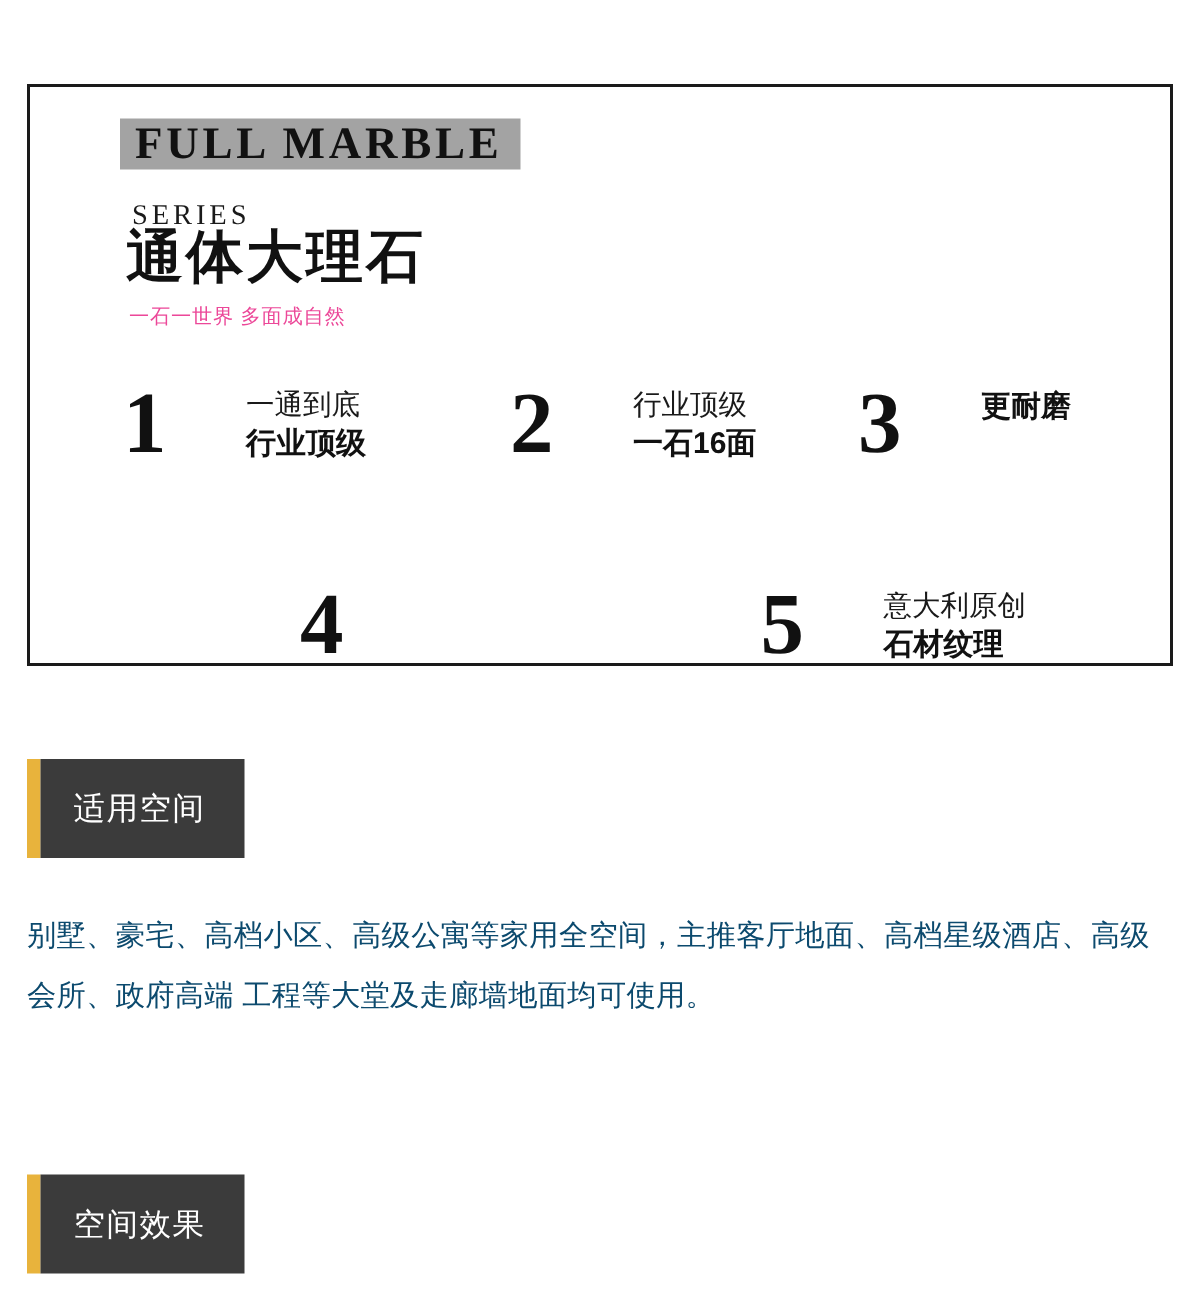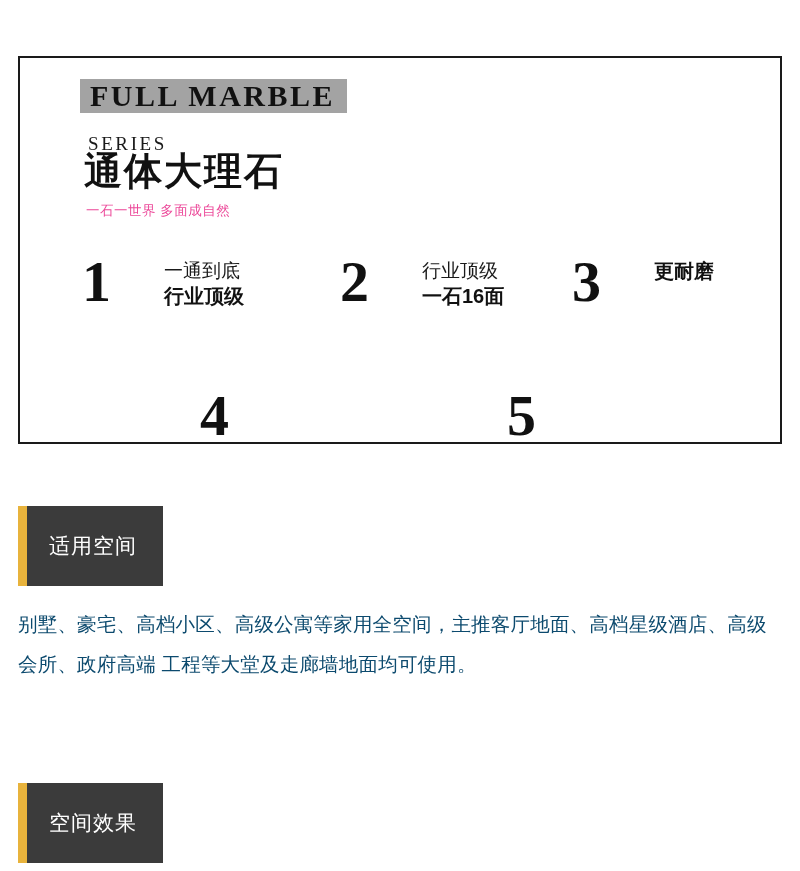--- a/index.html
+++ b/index.html
@@ -115,21 +115,21 @@
   .feat-2 { left: 320px; top: 196px; }
   .feat-3 { left: 552px; top: 196px; }
   .feat-4 { left: 180px; top: 330px; }
   .feat-5 { left: 487px; top: 330px; }
 
   
   .section-head {
     position: absolute;
     display: flex;
     align-items: stretch;
-    height: 80px;
+    height: 66px;
   }
   .section-head .bar {
     width: 9px;
     background: #e8b33c;
   }
   .section-head .tab {
     background: #3b3b3b;
     color: #ffffff;
     font-size: 21px;
     letter-spacing: 1px;
@@ -186,20 +186,24 @@
         <div class="t2">更耐磨</div>
       </div>
     </div>
 
     <div class="feature feat-4">
       <div class="num">4</div>
     </div>
 
     <div class="feature feat-5">
       <div class="num">5</div>
+      <div class="texts">
+        <div class="t1">意大利原创</div>
+        <div class="t2">石材纹理</div>
+      </div>
     </div>
 
   </div>
 
   <div class="section-head sec-1">
     <div class="bar"></div>
     <div class="tab">适用空间</div>
   </div>
 
   <div class="body-text">别墅、豪宅、高档小区、高级公寓等家用全空间，主推客厅地面、高档星级酒店、高级会所、政府高端 工程等大堂及走廊墙地面均可使用。</div>

